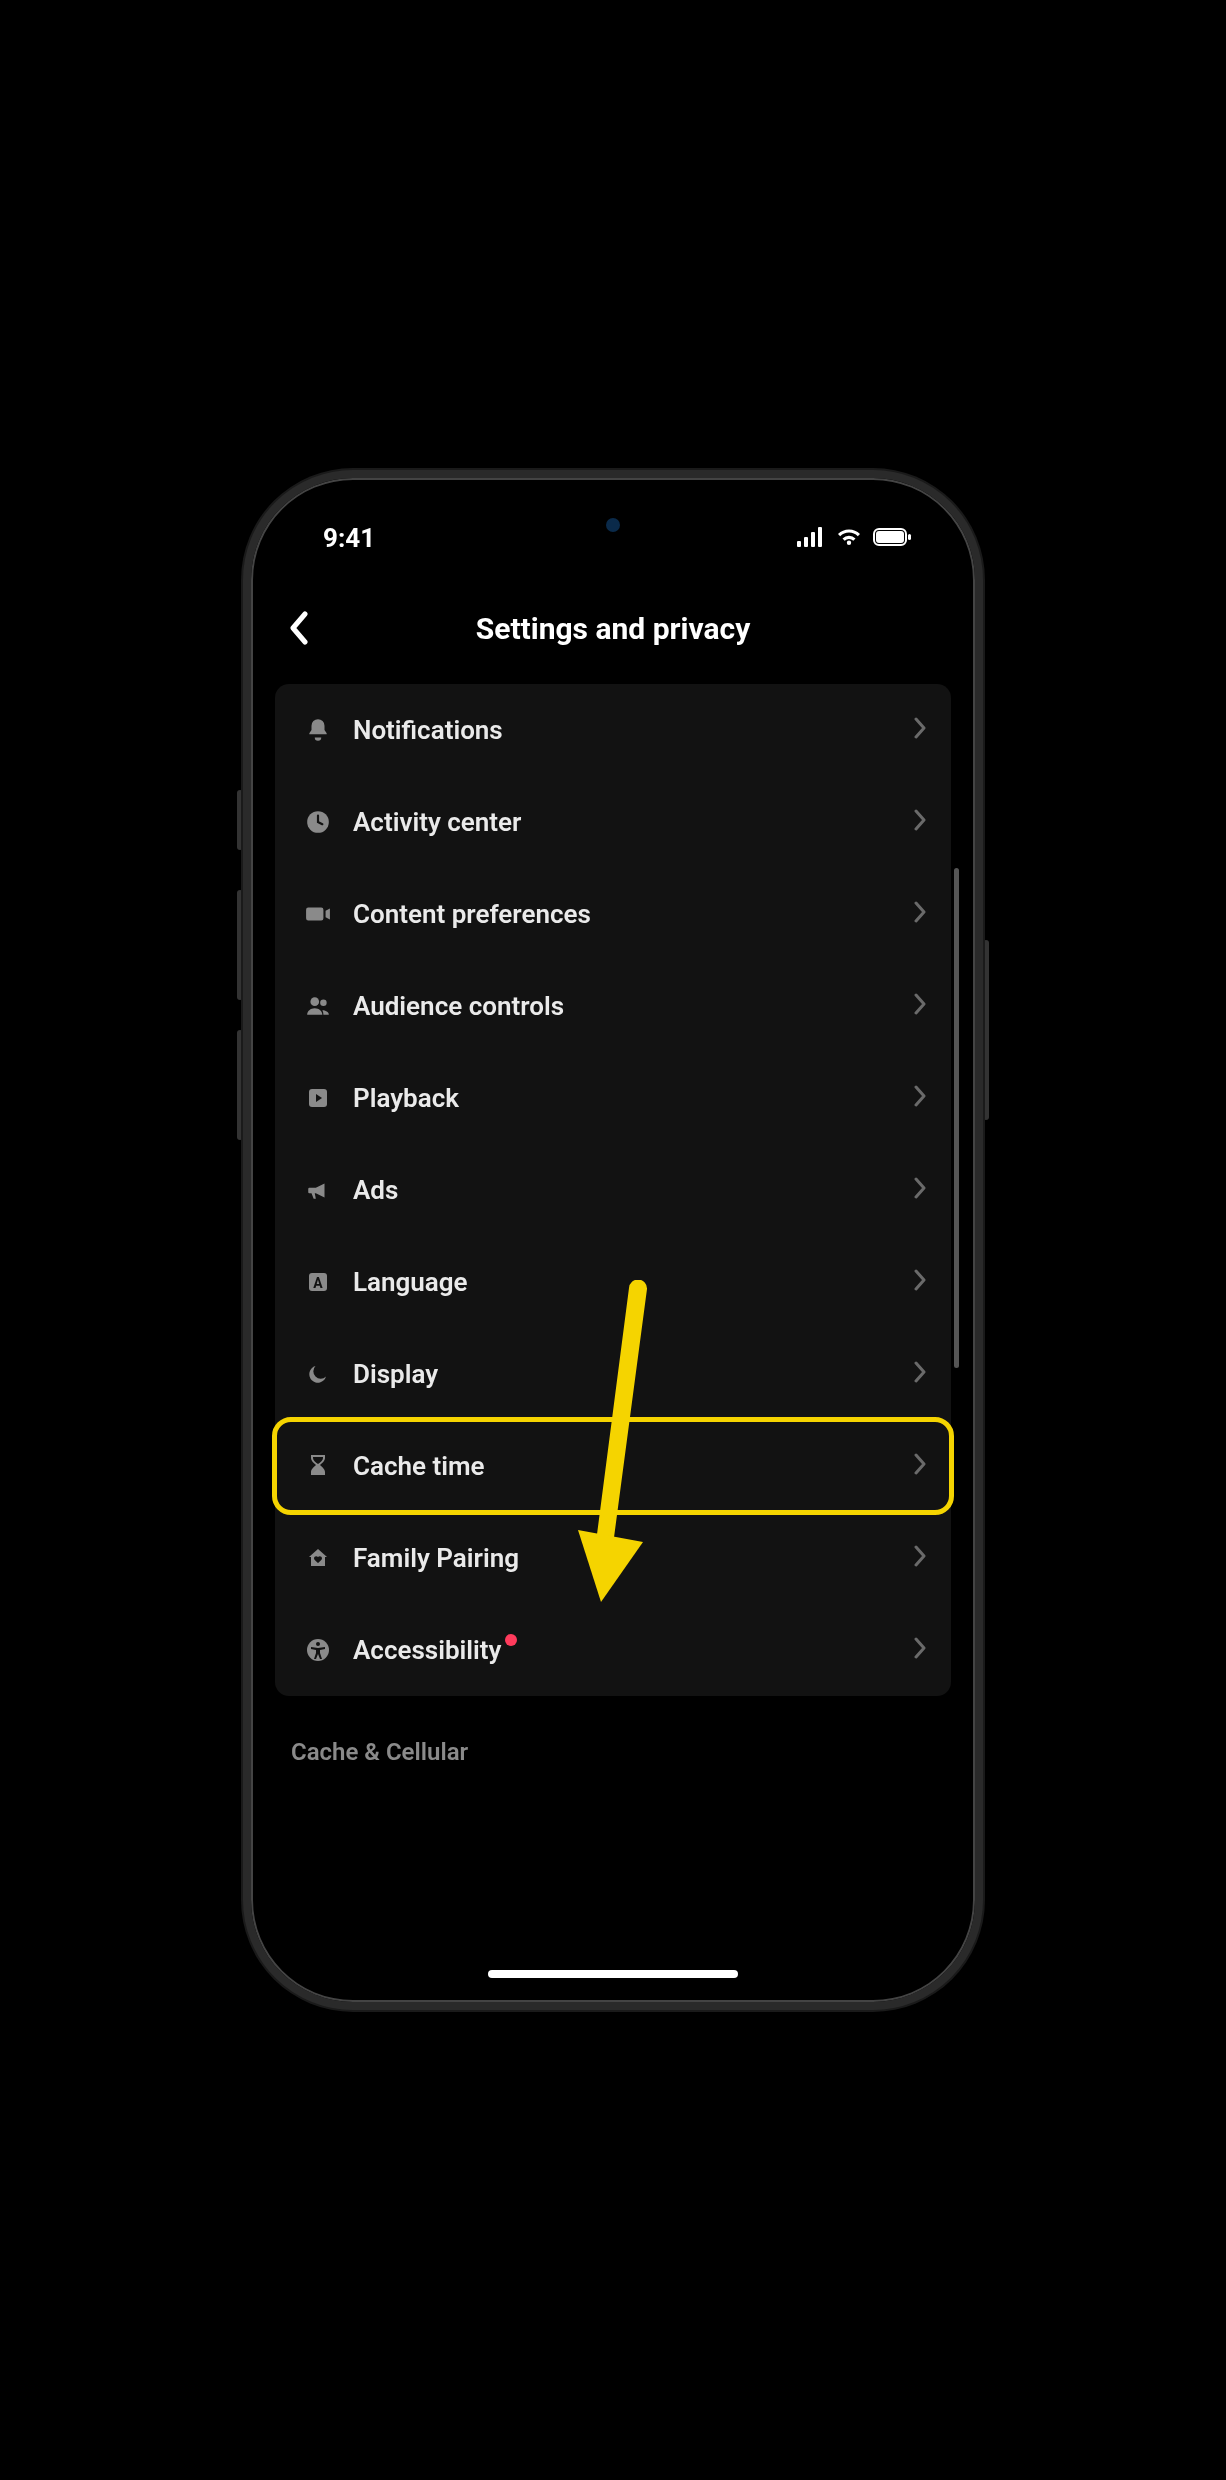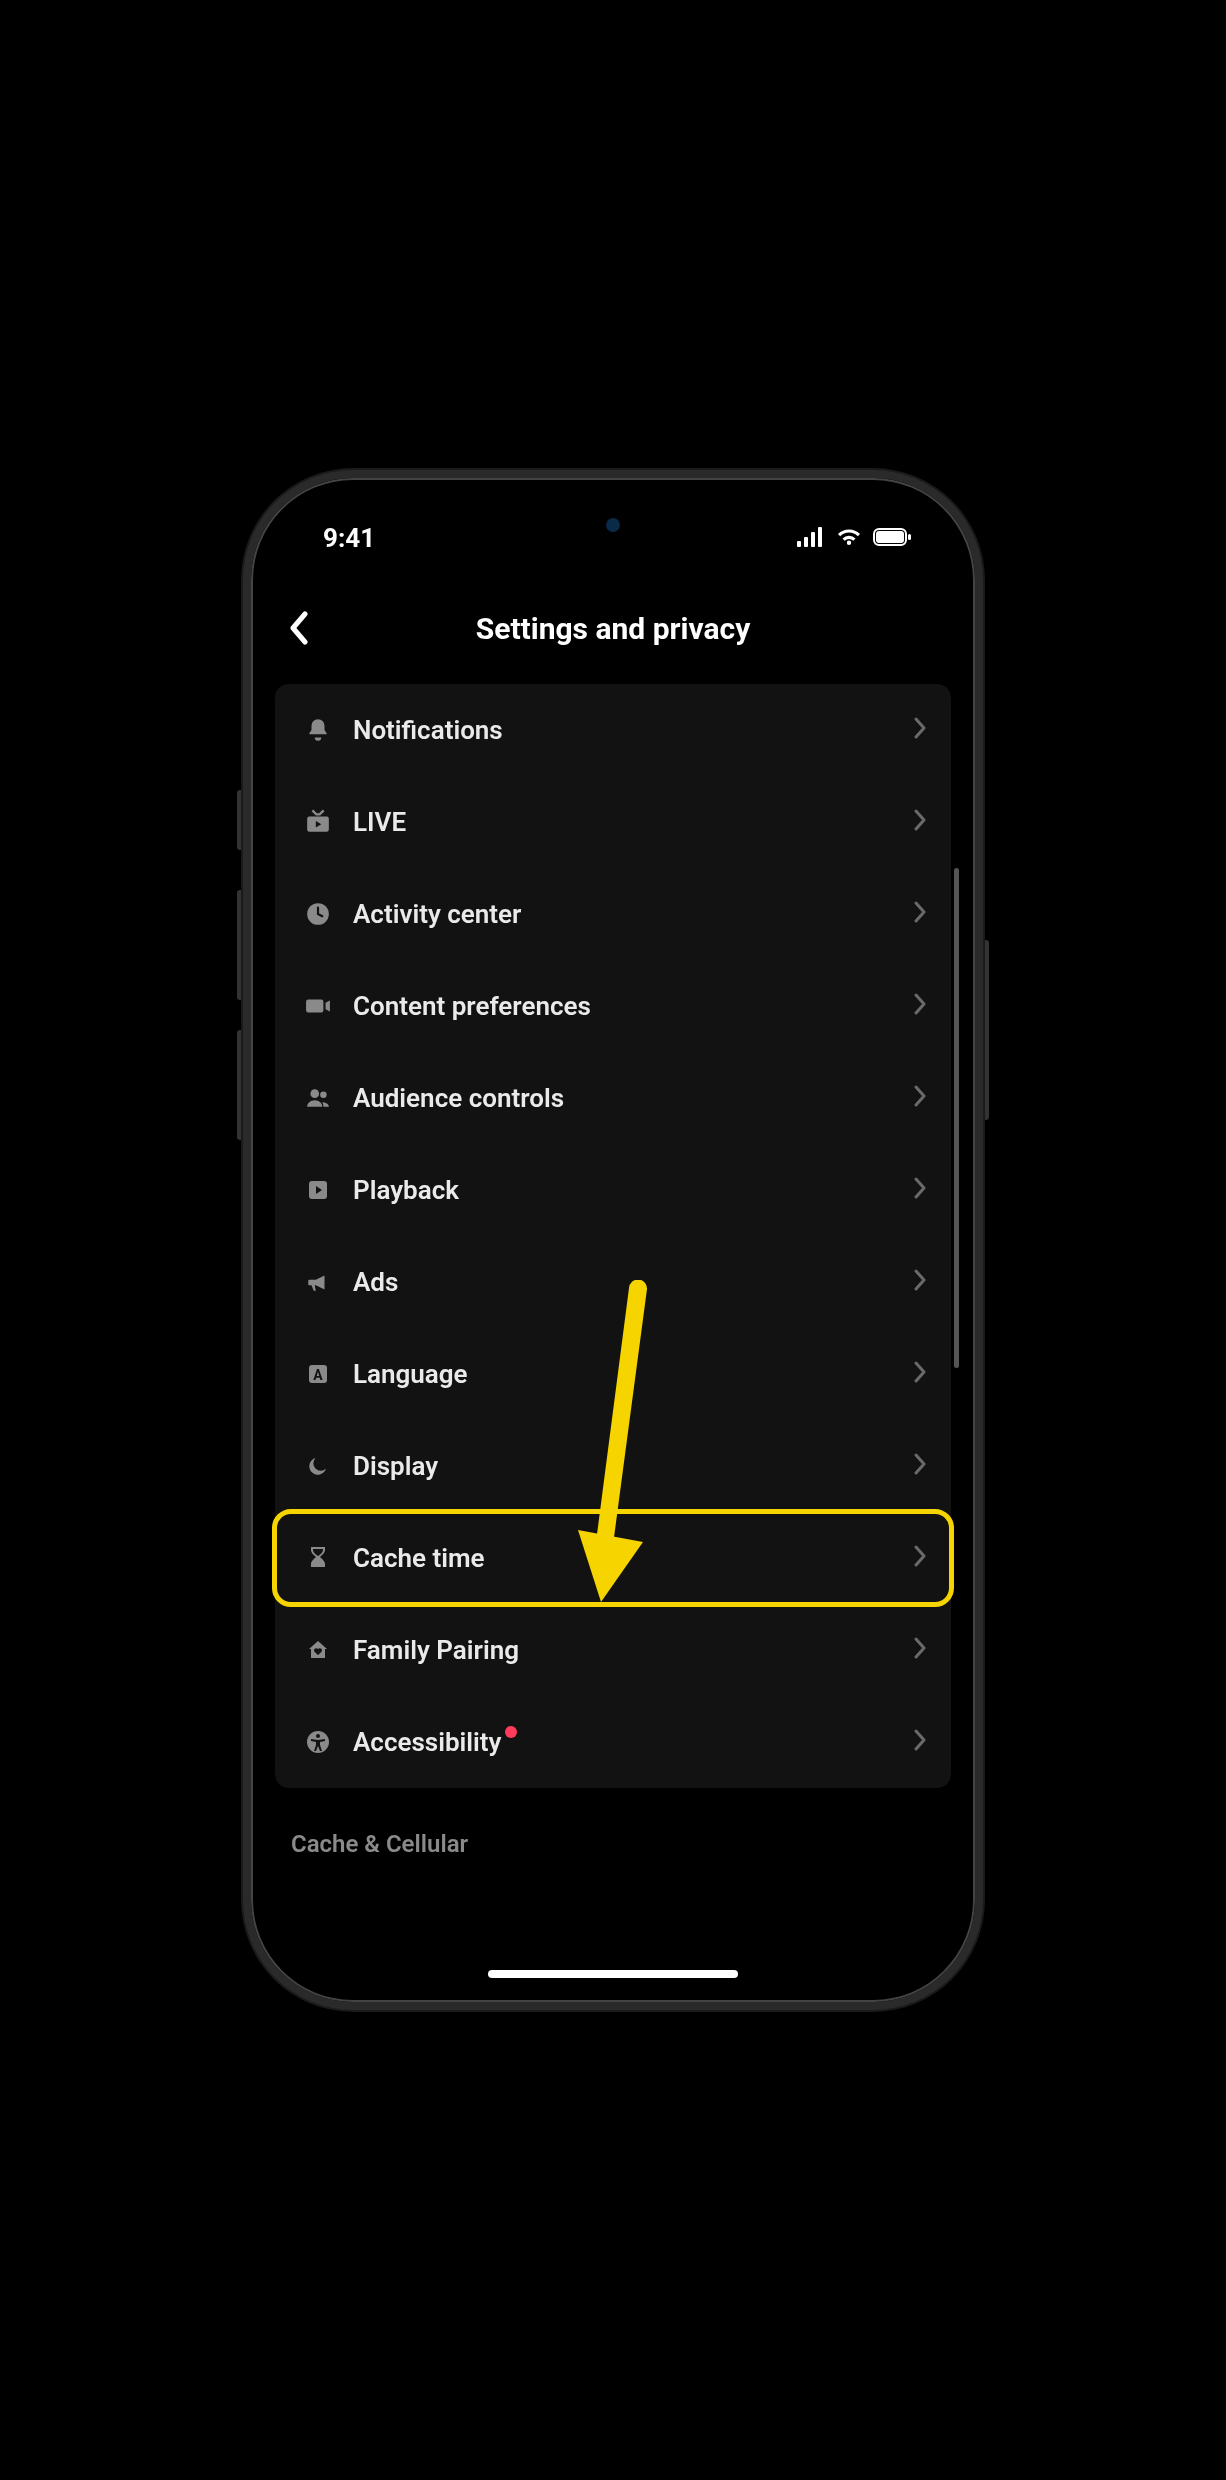--- a/index.html
+++ b/index.html
@@ -263,31 +263,20 @@
               <svg width="26" height="26" viewBox="0 0 24 24" fill="#8a8a8a">
                   <path d="M12 2a6 6 0 00-6 6v4l-2 3v1h16v-1l-2-3V8a6 6 0 00-6-6zm0 20a3 3 0 003-3H9a3 3 0 003 3z"></path>
                 </svg>
             </span>
             <span class="label">Notifications</span>
             <span class="chev"><svg width="14" height="22" viewBox="0 0 14 22">
                   <path d="M3 2l8 9-8 9" stroke="#6a6a6a" stroke-width="3" fill="none" stroke-linecap="round" stroke-linejoin="round"></path>
                 </svg></span>
           </div>
 
-          <div class="list-item">
-            <span class="icon-slot">
-              <svg width="26" height="26" viewBox="0 0 24 24" fill="#8a8a8a">
-                  <path d="M6 2l4 4h4l4-4-1.5-1.5L13 4h-2L7.5.5 6 2zM4 7h16a2 2 0 012 2v10a2 2 0 01-2 2H4a2 2 0 01-2-2V9a2 2 0 012-2zm6 4v6l5-3-5-3z"></path>
-                </svg>
-            </span>
-            <span class="label">LIVE</span>
-            <span class="chev"><svg width="14" height="22" viewBox="0 0 14 22">
-                  <path d="M3 2l8 9-8 9" stroke="#6a6a6a" stroke-width="3" fill="none" stroke-linecap="round" stroke-linejoin="round"></path>
-                </svg></span>
-          </div>
 
           <div class="list-item">
             <span class="icon-slot">
               <svg width="26" height="26" viewBox="0 0 24 24" fill="#8a8a8a">
                   <circle cx="12" cy="12" r="10"></circle>
                   <path d="M12 6v6l4 2" stroke="#121212" stroke-width="2" fill="none" stroke-linecap="round"></path>
                 </svg>
             </span>
             <span class="label">Activity center</span>
             <span class="chev"><svg width="14" height="22" viewBox="0 0 14 22">

